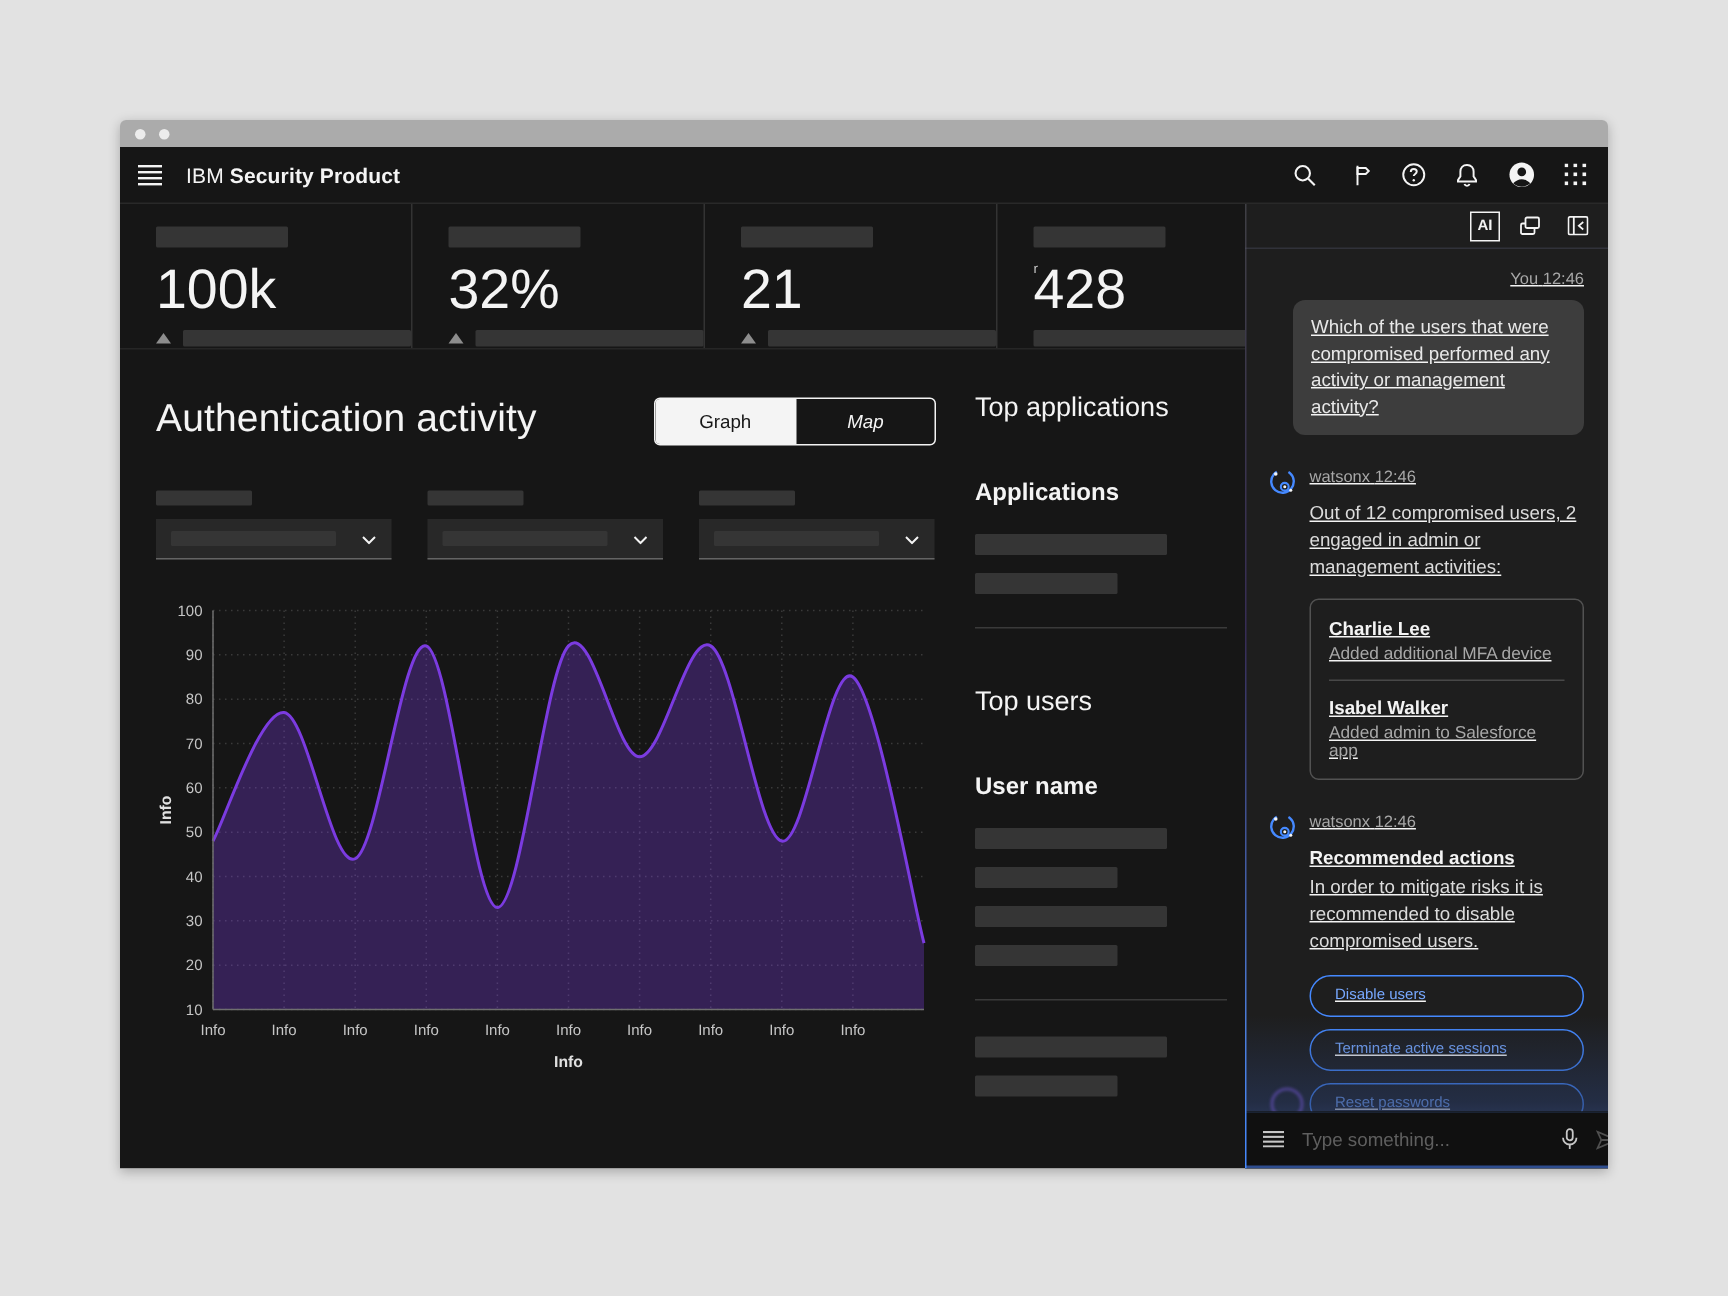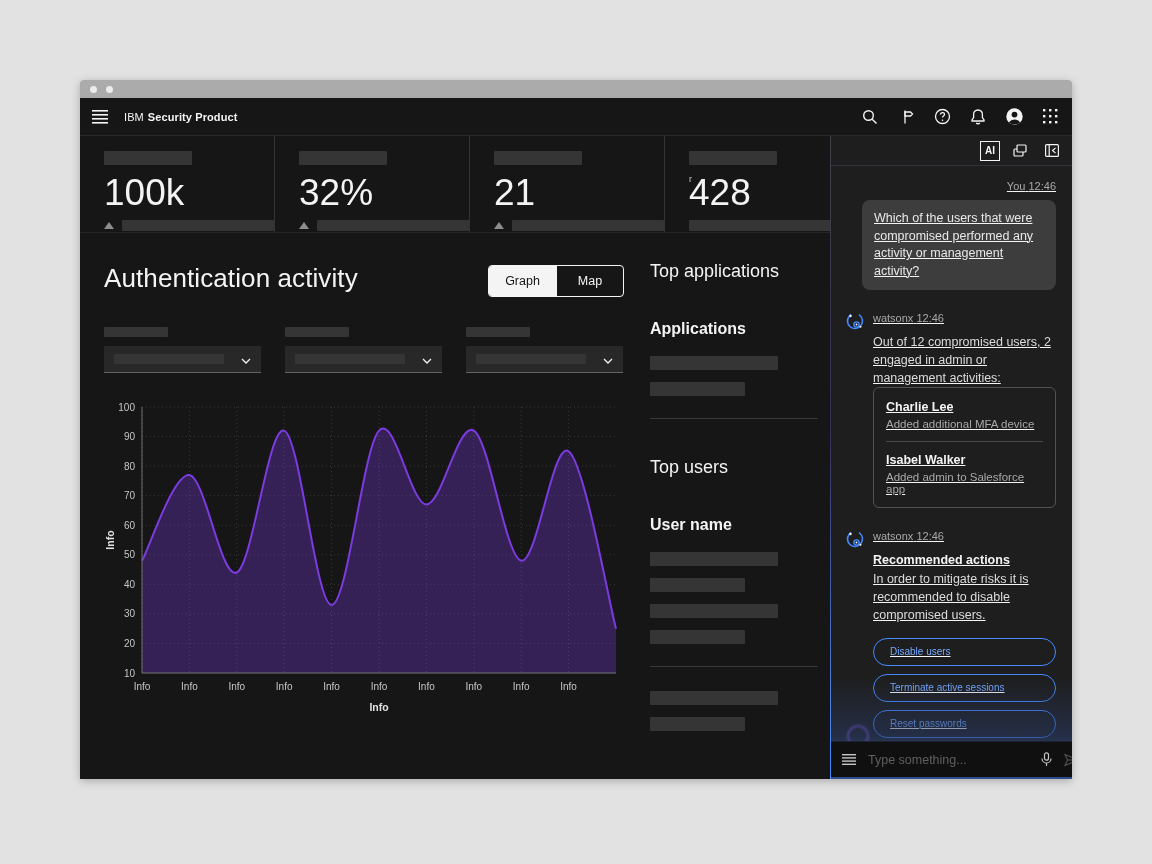--- a/index.html
+++ b/index.html
@@ -10,21 +10,21 @@
             box-shadow:0 2px 8px rgba(0,0,0,.25); border-radius:4px 4px 0 0; overflow:hidden;
             display:flex; flex-direction:column; }
   .titlebar { height:18px; background:#ababab; flex:none; display:flex; align-items:center; padding-left:10px; gap:9px; }
   .titlebar .dot { width:7px; height:7px; border-radius:50%; background:#ececec; }
 
   .app { flex:1; background:#161616; display:flex; flex-direction:column; color:#f4f4f4; min-height:0; }
 
   
   .app-header { height:38px; flex:none; display:flex; align-items:center; border-bottom:1px solid #292929; }
   .hdr-btn { width:40px; height:38px; display:flex; align-items:center; justify-content:center; color:#f4f4f4; cursor:pointer; }
-  .brand { font-size:11px; margin-left:4px; letter-spacing:.1px; }
+  .brand { font-size:14px; margin-left:4px; letter-spacing:.1px; }
   .brand b { font-weight:700; margin-left:4px; }
   .hdr-spacer { flex:1; }
   .hdr-actions { display:flex; align-items:center; margin-right:4px; }
   .hdr-actions .hdr-btn { width:36px; }
 
   
   .app-body { flex:1; display:flex; min-height:0; }
   .main { flex:1; min-width:0; display:flex; flex-direction:column; }
 
   
@@ -40,23 +40,23 @@
   .metric-bar-sk { width:152px; height:11px; }
   .metric-bar-sk.wide { width:166px; }
 
   
   .content-row { flex:1; display:flex; min-height:0; }
   .auth-section { width:544px; flex:none; padding:30px 0 0 24px; }
   .auth-header { display:flex; align-items:flex-start; justify-content:space-between; padding-right:0; }
   .auth-title { font-size:26px; font-weight:300; letter-spacing:.1px; }
 
   .view-toggle { display:flex; border:1px solid #f4f4f4; border-radius:4px; overflow:hidden; height:32px; margin-top:2px; }
-  .view-toggle .seg { width:67px; display:flex; align-items:center; justify-content:center; font-size:12.5px; cursor:pointer; }
+  .view-toggle .seg { width:93px; display:flex; align-items:center; justify-content:center; font-size:12.5px; cursor:pointer; }
   .seg.selected { background:#f4f4f4; color:#161616; }
-  .seg.unselected { background:transparent; color:#f4f4f4; border-left:1px solid #f4f4f4; }
+  .seg.unselected { background:transparent; color:#f4f4f4; border-left:1px solid #f4f4f4;font-style:italic; }
 
   .filters-row { display:flex; gap:24px; margin-top:30px; }
   .dropdown { width:157px; }
   .dd-label-sk { width:64px; height:10px; margin-bottom:9px; }
   .dd-field { height:27px; background:#282828; border-bottom:1px solid #646464; display:flex; align-items:center; justify-content:space-between; padding:0 10px; cursor:pointer; }
   .dd-field .sk { width:110px; height:10px; }
   .dd-chevron { color:#f4f4f4; }
 
   .chart-wrap { margin-top:22px; }
 
@@ -80,21 +80,21 @@
 
   .chat-messages { flex:1; padding:14px 16px 0 16px; overflow:hidden; font-size:12.5px;text-decoration:underline; }
   .msg-meta { font-size:11px; color:#a8a8a8; }
   .msg-meta.right { text-align:right; }
   .user-bubble { background:#3d3d3d; border-radius:8px; padding:10px 12px; margin-top:8px; margin-left:16px; color:#e8e8e8; line-height:1.4; }
   .bot-msg { position:relative; padding-left:27px; margin-top:22px; }
   .bot-avatar { position:absolute; left:-3px; top:-3px; width:24px; height:24px; }
   .bot-text { margin-top:9px; color:#dcdcdc; line-height:1.45; }
   .bot-heading { margin-top:9px; font-weight:700; color:#f4f4f4; line-height:1.45; }
   .bot-text.tight { margin-top:0; }
-  .msg-card { border:1px solid #525252; border-radius:6px; padding:12px; }
+  .msg-card { border:1px solid #525252; border-radius:6px; padding:12px; margin-top:12px; }
   .card-name { font-weight:700; font-size:12.5px; color:#f4f4f4; }
   .card-desc { font-size:11.5px; color:#a8a8a8; margin-top:4px; }
   .card-divider { border-top:1px solid #484848; margin:11px 0; }
   .action-pill { height:28px; border:1px solid #4589ff; border-radius:14px; color:#78a9ff; display:flex; align-items:center;
       padding-left:16px; font-size:10px; margin-top:8px; cursor:pointer; background:transparent; width:100%; font-family:inherit; }
   .actions { margin-top:14px; }
 
   .chat-glow { position:absolute; left:1px; right:0; bottom:38px; height:64px; pointer-events:none;
       background:linear-gradient(to bottom, rgba(30,30,30,0) 0%, rgba(40,58,100,.55) 90%, rgba(45,64,110,.6) 100%); }
   .chat-glow .arc { position:absolute; left:16px; bottom:-6px; width:22px; height:22px; border-radius:50%;

